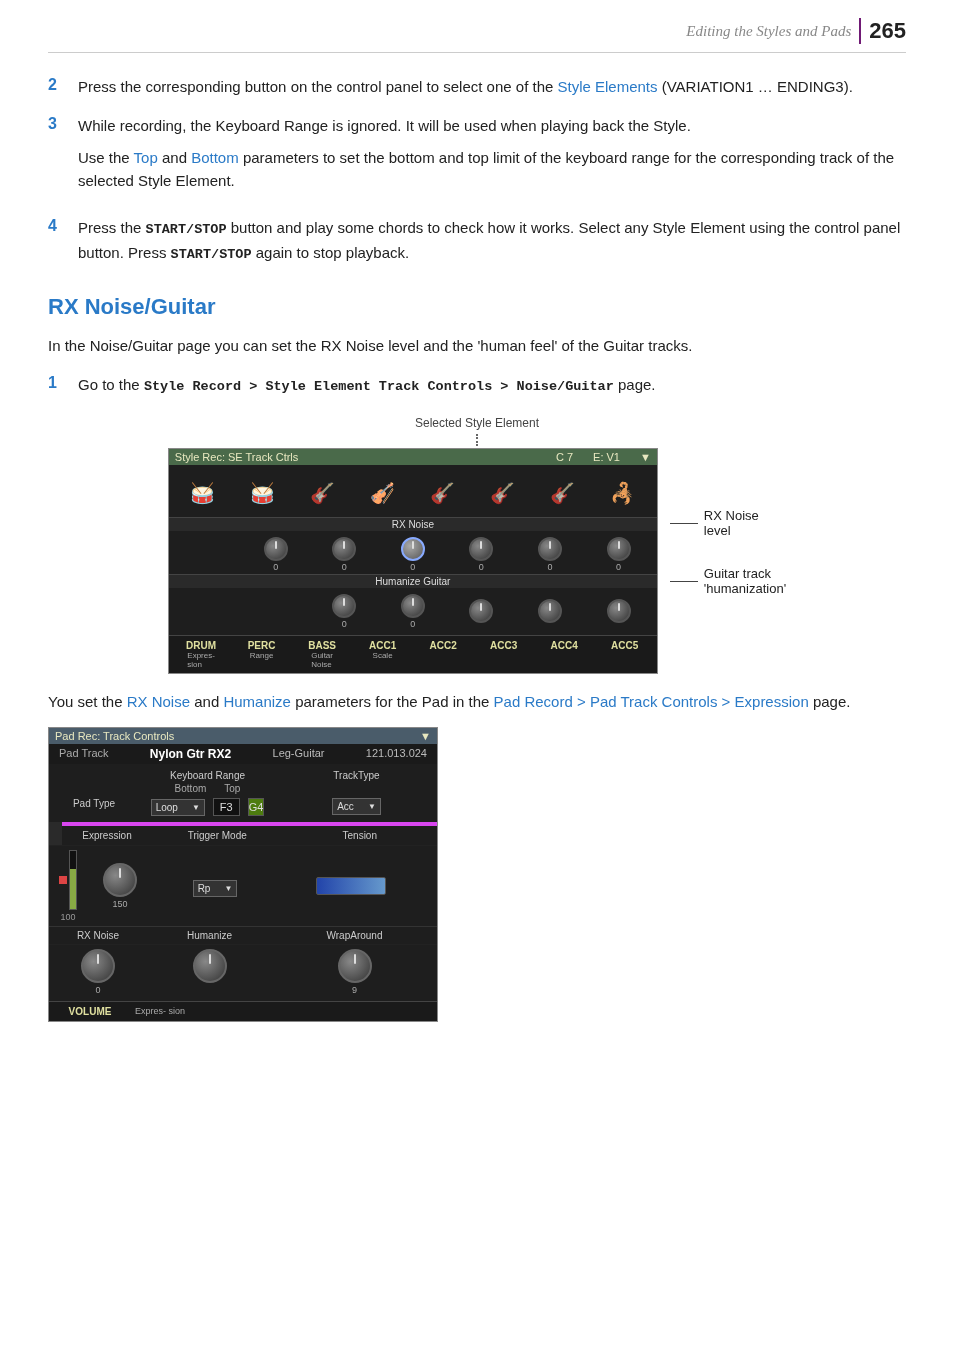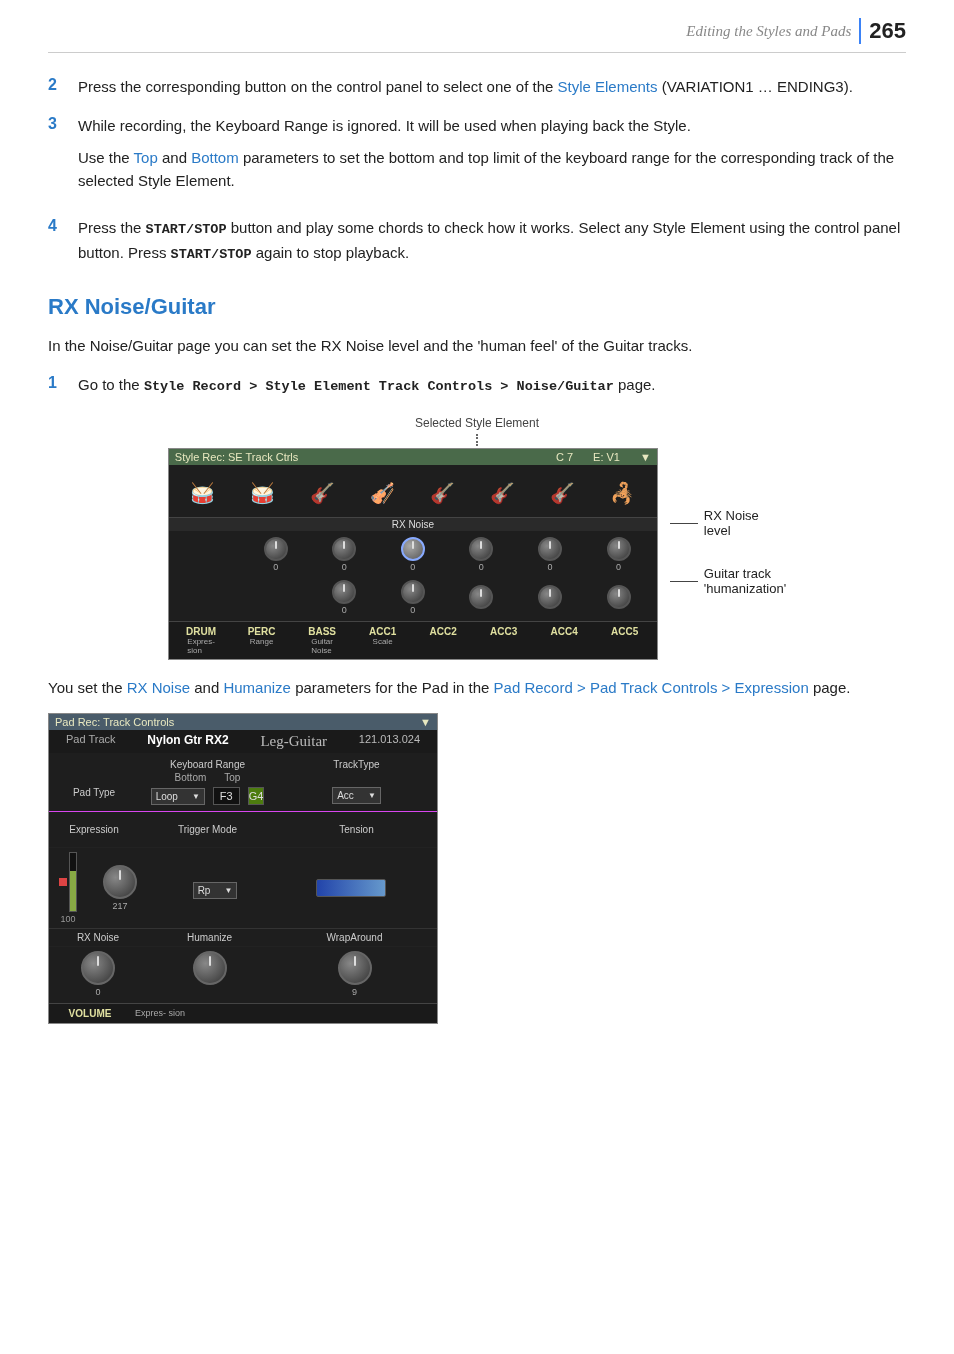--- a/index.html
+++ b/index.html
@@ -35,21 +35,21 @@
       color: #888;
       font-style: italic;
       font-family: Georgia, serif;
     }
     .page-header-number {
       font-size: 22px;
       font-weight: bold;
       color: #222;
       margin-left: 8px;
       font-family: Arial, sans-serif;
-      border-left: 2px solid #3b82f6;
+      border-left: 2px solid #701a75;
       padding-left: 8px;
     }
 
     
     .numbered-item {
       display: flex;
       flex-direction: row;
       margin-bottom: 16px;
     }
     .item-number {
@@ -257,21 +257,21 @@
       font-size: 11px;
       padding: 2px 6px;
       display: flex;
       justify-content: space-between;
     }
     .pad-rec-row2 {
       background: #1a1a1a;
       color: #fff;
       font-size: 12px;
       font-weight: bold;
-      padding: 3px 17px;
+      padding: 3px 10px;
       display: flex;
       justify-content: space-between;
     }
     .select-box {
       background: #333;
       color: #ddd;
       font-size: 10px;
       padding: 2px 4px;
       border: 1px solid #666;
       display: flex;
@@ -469,20 +469,21 @@
           <div class="knob-cell">
             <div class="knob"></div>
             <div class="knob-val">0</div>
           </div>
           <div class="knob-cell">
             <div class="knob"></div>
             <div class="knob-val">0</div>
           </div>
         </div>
 
+        <div class="row-section-label">Humanize Guitar</div>
 
         <div class="knob-row" style="padding: 6px 4px 6px 4px;">
           <div class="knob-empty"></div>
           <div class="knob-empty"></div>
           <div class="knob-cell">
             <div class="knob"></div>
             <div class="knob-val">0</div>
           </div>
           <div class="knob-cell">
             <div class="knob"></div>
@@ -560,21 +561,21 @@
   <div class="pad-rec-ui">
 
     <div class="pad-rec-titlebar">
       <span>Pad Rec: Track Controls</span>
       <span>▼</span>
     </div>
 
     <div class="pad-rec-row2">
       <span style="color:#aaa;font-size:11px;font-weight:normal;">Pad Track</span>
       <span>Nylon Gtr RX2</span>
-      <span style="color:#bbb;font-size:15px;font-weight:normal;font-family:Liberation Serif, serif;">Leg-Guitar</span>
+      <span style="color:#bbb;font-size:11px;font-weight:normal;">Leg-Guitar</span>
       <span style="color:#bbb;font-size:11px;font-weight:normal;">121.013.024</span>
     </div>
 
     <div style="background:#1e1e1e; padding: 6px 10px; display:grid; grid-template-columns: 70px 1fr 1fr; gap: 4px 8px; align-items:start;">
 
       <div style="grid-column:1; grid-row:1; display:flex; align-items:center; height:18px;"></div>
       <div style="grid-column:2; grid-row:1; display:flex; flex-direction:column; align-items:center;">
         <div style="font-size:10px; color:#ccc; text-align:center; margin-bottom:2px;">Keyboard Range</div>
         <div style="display:flex; gap:18px; font-size:10px; color:#aaa;">
           <span>Bottom</span>
@@ -595,41 +596,41 @@
         <span style="font-size:11px; color:#ddd; background:#4d7c0f; padding:2px 0; border:1px solid #555;">G4</span>
       </div>
       <div style="grid-column:3; grid-row:2; display:flex; align-items:center; justify-content:center; gap:4px;">
         <div class="select-box">
           <span>Acc</span>
           <span class="select-arrow">▼</span>
         </div>
       </div>
     </div>
 
-    <div style="background:#1e1e1e; display:grid; grid-template-columns:70px 1fr 1fr; gap:4px 8px; padding: 12px 10px; border-top:1px solid #d946ef;">
+    <div style="background:#1e1e1e; display:grid; grid-template-columns:70px 1fr 1fr; gap:4px 8px; padding: 4px 10px; border-top:4px solid #d946ef;margin-left:13px;">
       <div style="font-size:10px; color:#ccc; text-align:center;">Expression</div>
       <div style="font-size:10px; color:#ccc; text-align:center;">Trigger Mode</div>
       <div style="font-size:10px; color:#ccc; text-align:center;">Tension</div>
     </div>
 
     <div style="background:#1e1e1e; display:flex; align-items:center; padding: 4px 10px; gap:0; border-top:1px solid #222;">
 
       <div style="display:flex; flex-direction:column; align-items:center; margin-right:8px;">
         <div style="position:relative; display:flex; align-items:center; gap:2px;">
           <div style="width:8px; height:8px; background:#dd4444; border-radius:50;"></div>
           <div class="vol-bar">
             <div class="vol-fill" style="height:70%;"></div>
           </div>
         </div>
         <div style="font-size:9px; color:#999; margin-top:2px;">100</div>
       </div>
 
       <div style="display:flex; flex-direction:column; align-items:center; width:70px;">
         <div class="pad-big-knob"></div>
-        <div style="font-size:9px; color:#aaa; margin-top:2px;">217</div>
+        <div style="font-size:9px; color:#aaa; margin-top:2px;">150</div>
       </div>
 
       <div style="display:flex; flex-direction:column; align-items:center; width:120px;">
         <div class="select-box" style="margin-top:4px;">
           <span>Rp</span>
           <span class="select-arrow">▼</span>
         </div>
       </div>
 
       <div style="display:flex; flex-direction:column; align-items:center; flex:1;">

